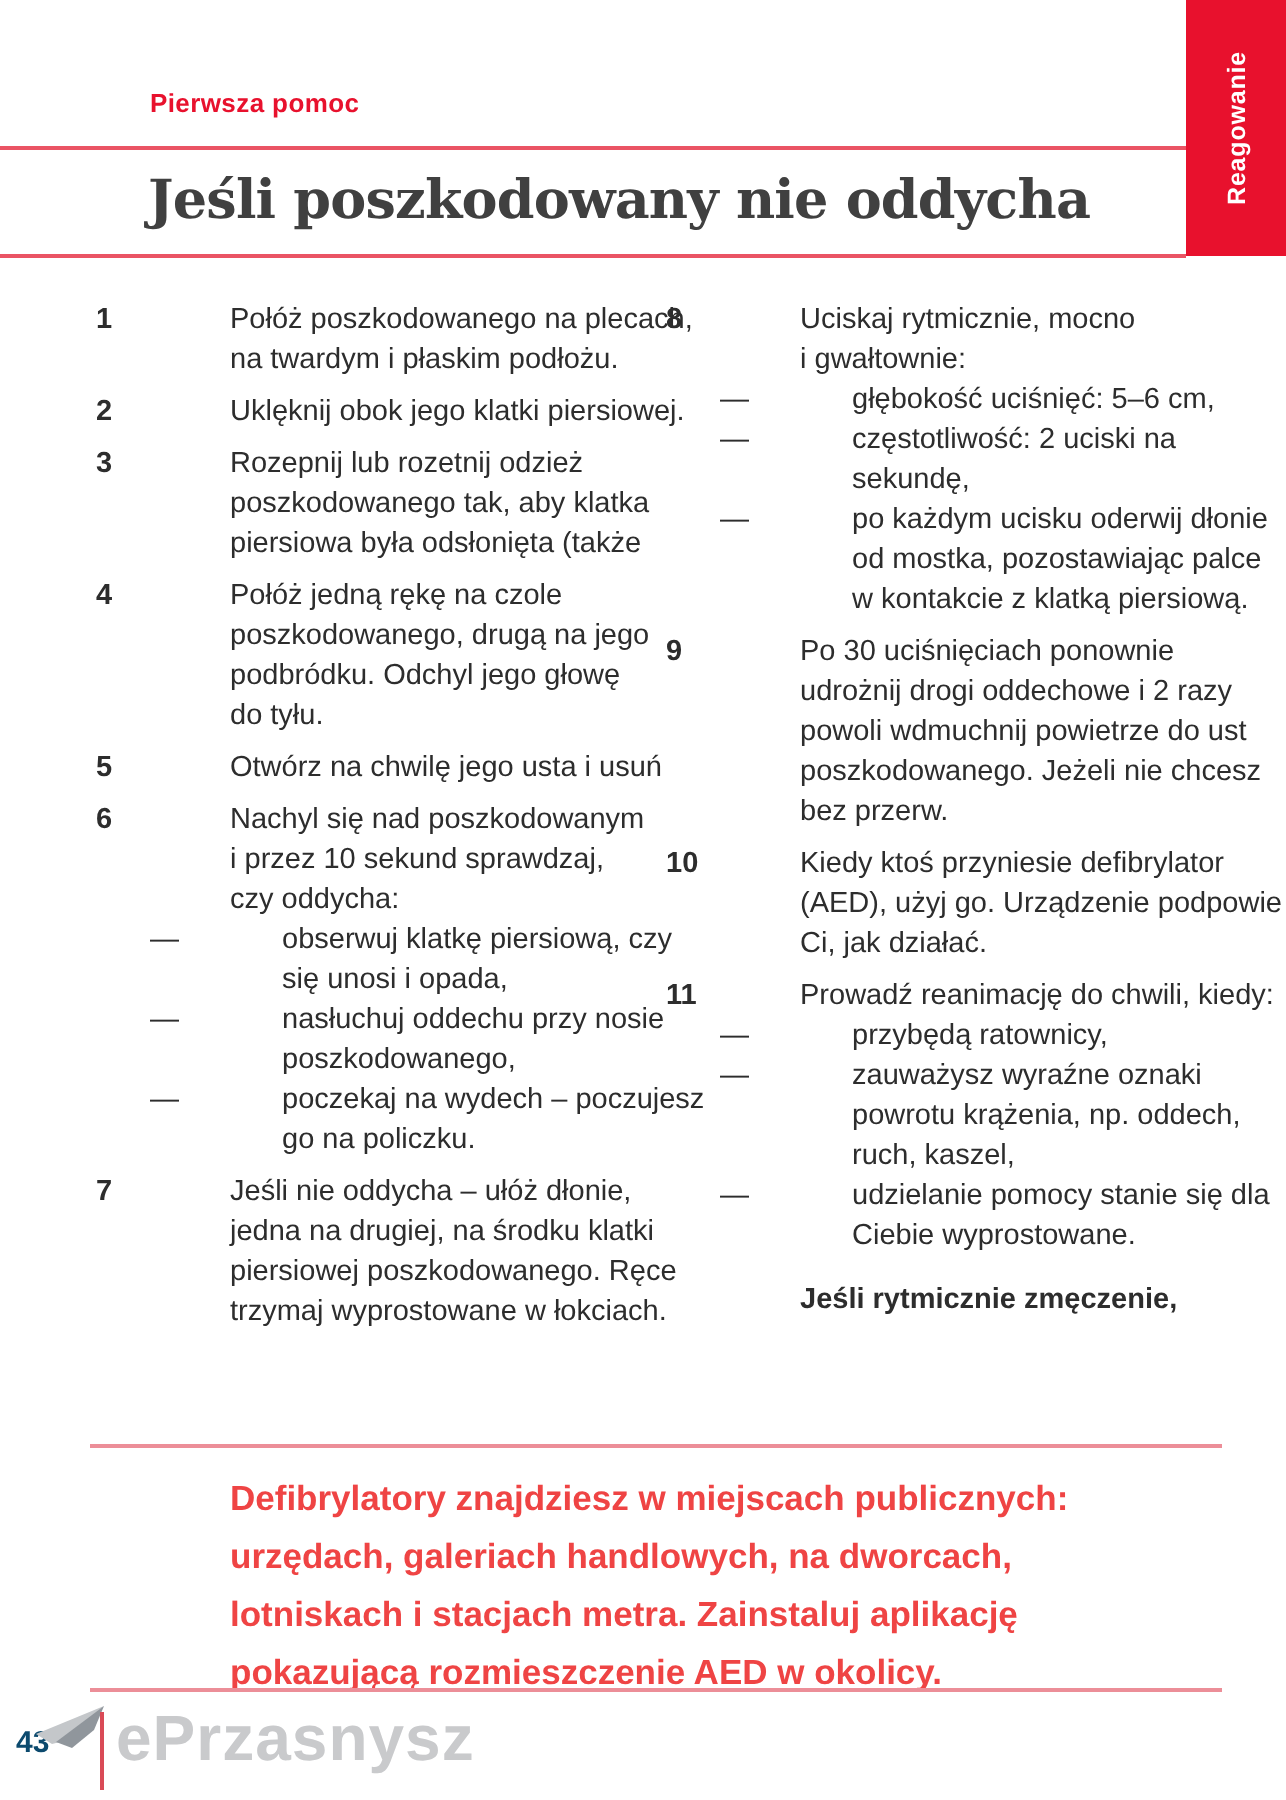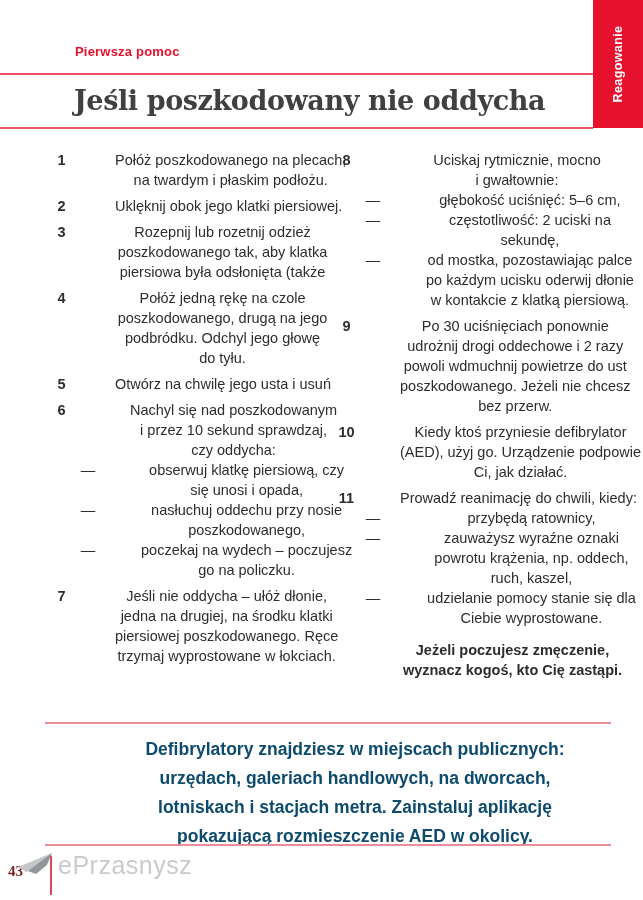--- a/index.html
+++ b/index.html
@@ -1,18 +1,18 @@
 <!DOCTYPE html>
 <html lang="pl"><head>
 <meta charset="utf-8">
 <style>
   html,body{margin:0;padding:0;background:#fff;}
   .page{
     position:relative;width:643px;height:900px;background:#ffffff;
-    font-family:"Liberation Sans",sans-serif;color:#2d2d2d;overflow:hidden;text-align:center;
+    font-family:"Liberation Sans",sans-serif;color:#2d2d2d;overflow:hidden;
   }
   
   .eyebrow{position:absolute;left:75px;top:44px;font-size:13px;font-weight:600;letter-spacing:.2px;}
   .rule{position:absolute;height:1.5px;}
   .rule-h1{left:0;top:73px;width:593px;}
   .rule-h2{left:0;top:127px;width:593px;}
   .title{position:absolute;left:74px;top:85px;font-family:"DejaVu Serif","Liberation Serif",serif;
          font-size:27px;font-weight:700;color:#404040;letter-spacing:-.4px;white-space:nowrap;}
   
   .tab{position:absolute;left:593px;top:0;width:50px;height:128px;
@@ -27,27 +27,27 @@
   .num{flex:0 0 27px;font-weight:700;font-size:14.5px;line-height:20px;}
   .body{flex:1;}
   .line{font-size:14.5px;line-height:20px;white-space:nowrap;margin-left:40px;}
   .sub{display:flex;}
   .dash{flex:0 0 26px;font-size:14.5px;line-height:20px;}
   .note{margin-left:27px;margin-top:12px;font-weight:700;}
   .note .line{font-weight:700;}
   
   .rule-c1{left:45px;top:722px;width:566px;}
   .rule-c2{left:45px;top:844px;width:566px;}
-  .callout{position:absolute;left:75px;top:735px;width:520px;color:#0c4a6e;}
+  .callout{position:absolute;left:75px;top:735px;width:520px;color:#ef4444;}
   .callout .line{font-size:17.5px;line-height:29px;font-weight:700;white-space:nowrap;}
   
   .pageno{position:absolute;left:8px;top:863px;font-size:15px;font-weight:700;}
   .wm-star{position:absolute;left:16px;top:850px;}
   .wm-line{position:absolute;left:50px;top:856px;width:2px;height:39px;}
-  .wm-text{position:absolute;left:58px;top:851px;font-size:25px;font-weight:400;
+  .wm-text{position:absolute;left:58px;top:851px;font-size:32px;font-weight:700;
            color:#c9cacc;letter-spacing:.5px;}
 </style>
 </head>
 <body>
 
 <div class="page">
 
   <div class="eyebrow" style="color: rgb(232, 17, 45);">Pierwsza pomoc</div>
   <div class="rule rule-h1" style="background: rgb(234, 84, 100);"></div>
   <h1 class="title" style="margin:0;">Jeśli poszkodowany nie oddycha</h1>
@@ -149,22 +149,22 @@
             <div class="sub">
               <span class="dash">—</span>
               <div class="body">
                 <div class="line">częstotliwość: 2 uciski na</div>
                 <div class="line">sekundę,</div>
               </div>
             </div>
             <div class="sub">
               <span class="dash">—</span>
               <div class="body">
+                <div class="line">po każdym ucisku oderwij dłonie</div>
                 <div class="line">od mostka, pozostawiając palce</div>
-                <div class="line">po każdym ucisku oderwij dłonie</div>
                 <div class="line">w kontakcie z klatką piersiową.</div>
               </div>
             </div>
           </div>
         </div>
         <div class="item">
           <span class="num">9</span>
           <div class="body">
             <div class="line">Po 30 uciśnięciach ponownie</div>
             <div class="line">udrożnij drogi oddechowe i 2 razy</div>
@@ -203,35 +203,34 @@
               <span class="dash">—</span>
               <div class="body">
                 <div class="line">udzielanie pomocy stanie się dla</div>
                 <div class="line">Ciebie wyprostowane.</div>
               </div>
             </div>
           </div>
         </div>
       </div>
     <div class="note">
-        <div class="line">Jeżeli poczujesz zmęczenie,</div>
-        <div class="line">wyznacz kogoś, kto Cię zastąpi.</div>
+        <div class="line">Jeśli rytmicznie zmęczenie,</div>
       </div>
   </div>
 
   <div class="rule rule-c1" style="background: rgb(236, 142, 152);"></div>
   <div class="callout">
       <div class="line">Defibrylatory znajdziesz w miejscach publicznych:</div>
       <div class="line">urzędach, galeriach handlowych, na dworcach,</div>
       <div class="line">lotniskach i stacjach metra. Zainstaluj aplikację</div>
       <div class="line">pokazującą rozmieszczenie AED w okolicy.</div>
     </div>
   <div class="rule rule-c2" style="background: rgb(236, 142, 152);"></div>
 
-  <div class="pageno" style="color: #7f1d1d; font-family: Liberation Serif, serif;">43</div>
+  <div class="pageno" style="color: #0c4a6e;">43</div>
   <svg class="wm-star" width="40" height="34" viewBox="0 0 40 34">
     <polygon points="2,17 36,3 22,19 10,22" fill="#c4c7ca"></polygon>
     <polygon points="12,21 36,3 31,15 20,24" fill="#90969c"></polygon>
   </svg>
   <div class="wm-line" style="background: rgb(217, 74, 86);"></div>
   <div class="wm-text" style="color: rgb(201, 202, 204);">ePrzasnysz</div>
 
 </div>
 
 </body></html>

